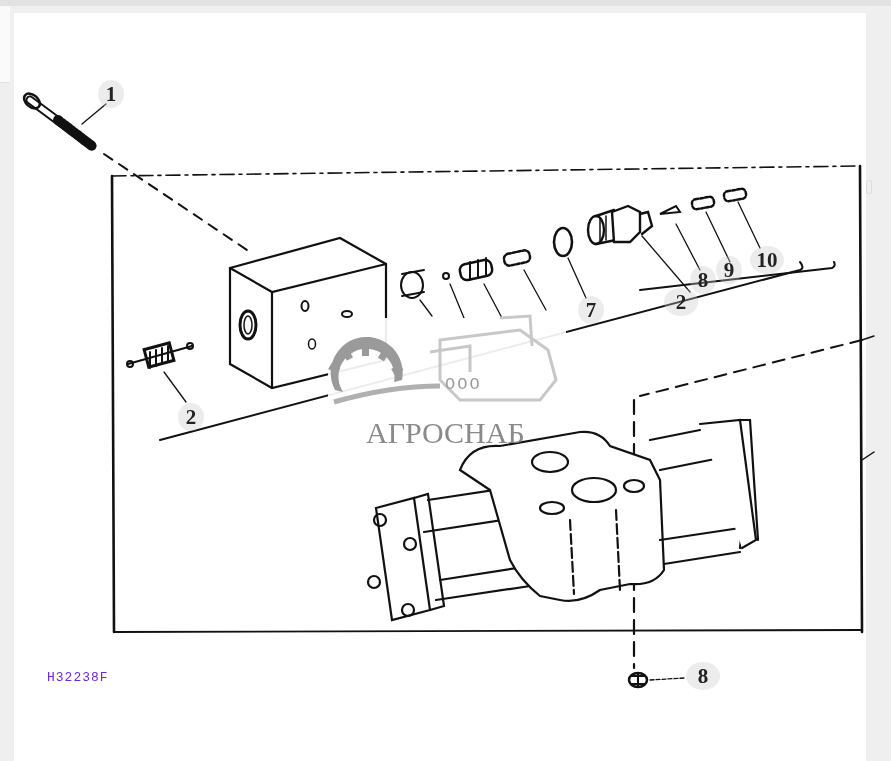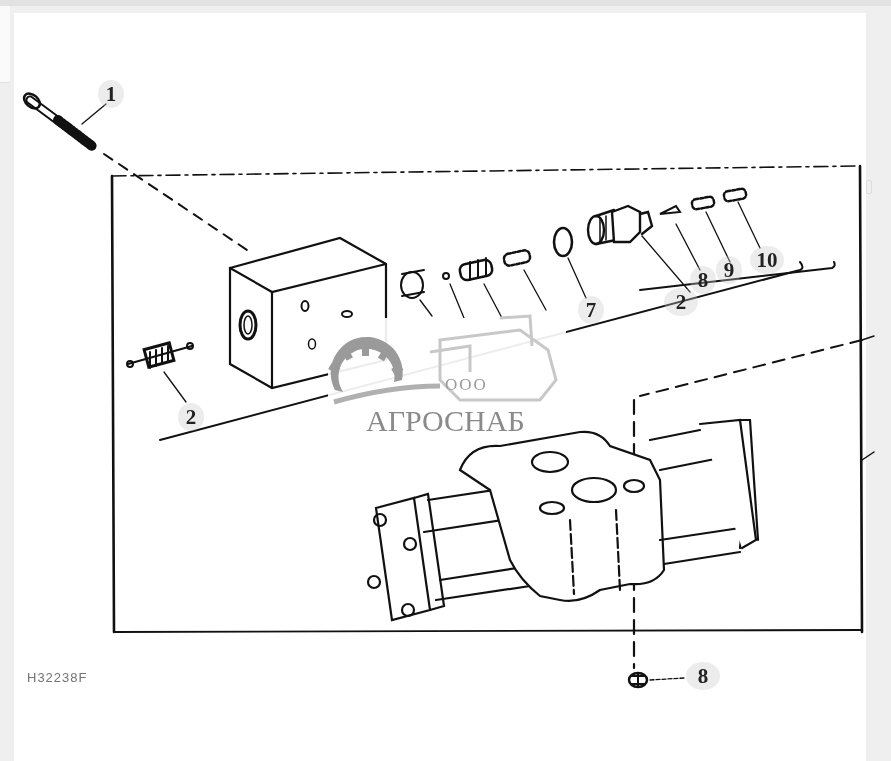--- a/index.html
+++ b/index.html
@@ -4,24 +4,24 @@
 <style>
   html, body { margin:0; padding:0; }
   body { width:891px; height:761px; background:#efefef; position:relative; overflow:hidden;
          font-family:"Liberation Serif", serif; }
   .topbar { position:absolute; left:0; top:0; width:891px; height:6px; background:#e2e2e2; }
   .leftstrip { position:absolute; left:0; top:6px; width:10px; height:76px; background:#fafafa; border-bottom:1px solid #e0e0e0; }
   .sheet { position:absolute; left:14px; top:13px; width:852px; height:748px; background:#ffffff; }
   svg.drawing { position:absolute; left:0; top:0; }
   .callout { position:absolute; width:26px; height:28px; border-radius:50%; background:rgba(200,200,200,0.35);
              font-family:"Liberation Serif", serif; font-size:21px; color:#222; text-align:center; line-height:28px; font-weight:bold; }
-  .figure-id { position:absolute; left:27px; top:670px; font-family:Liberation Sans, sans-serif; font-size:13px; letter-spacing:1px; color:#737373; }
+  .figure-id { position:absolute; left:47px; top:670px; font-family:Liberation Mono, monospace; font-size:13px; letter-spacing:1px; color:#6d28d9; }
   .watermark { position:absolute; left:328px; top:318px; width:238px; height:110px; background:rgba(255,255,255,0.92); }
-  .wm-ooo { position:absolute; left:445px; top:375px; font-family:Liberation Serif, serif; font-size:17px; color:#9a9a9a; letter-spacing:2px; }
-  .wm-name { position:absolute; left:366px; top:404px; font-family:"Liberation Serif", serif; font-size:30px; color:#8a8a8a; letter-spacing:0px; }
+  .wm-ooo { position:absolute; left:445px; top:375px; font-family:Liberation Mono, monospace; font-size:17px; color:#9a9a9a; letter-spacing:2px; }
+  .wm-name { position:absolute; left:366px; top:416px; font-family:"Liberation Serif", serif; font-size:30px; color:#8a8a8a; letter-spacing:0px; }
   .scroll-indicator { position:absolute; left:866px; top:180px; width:4px; height:12px; border:1px solid #ddd; border-radius:2px; }
 </style>
 </head>
 <body>
 
 <div class="topbar"></div>
 <div class="leftstrip"></div>
 <div class="sheet"></div>
 
 <svg class="drawing" width="891" height="761" viewBox="0 0 891 761">

